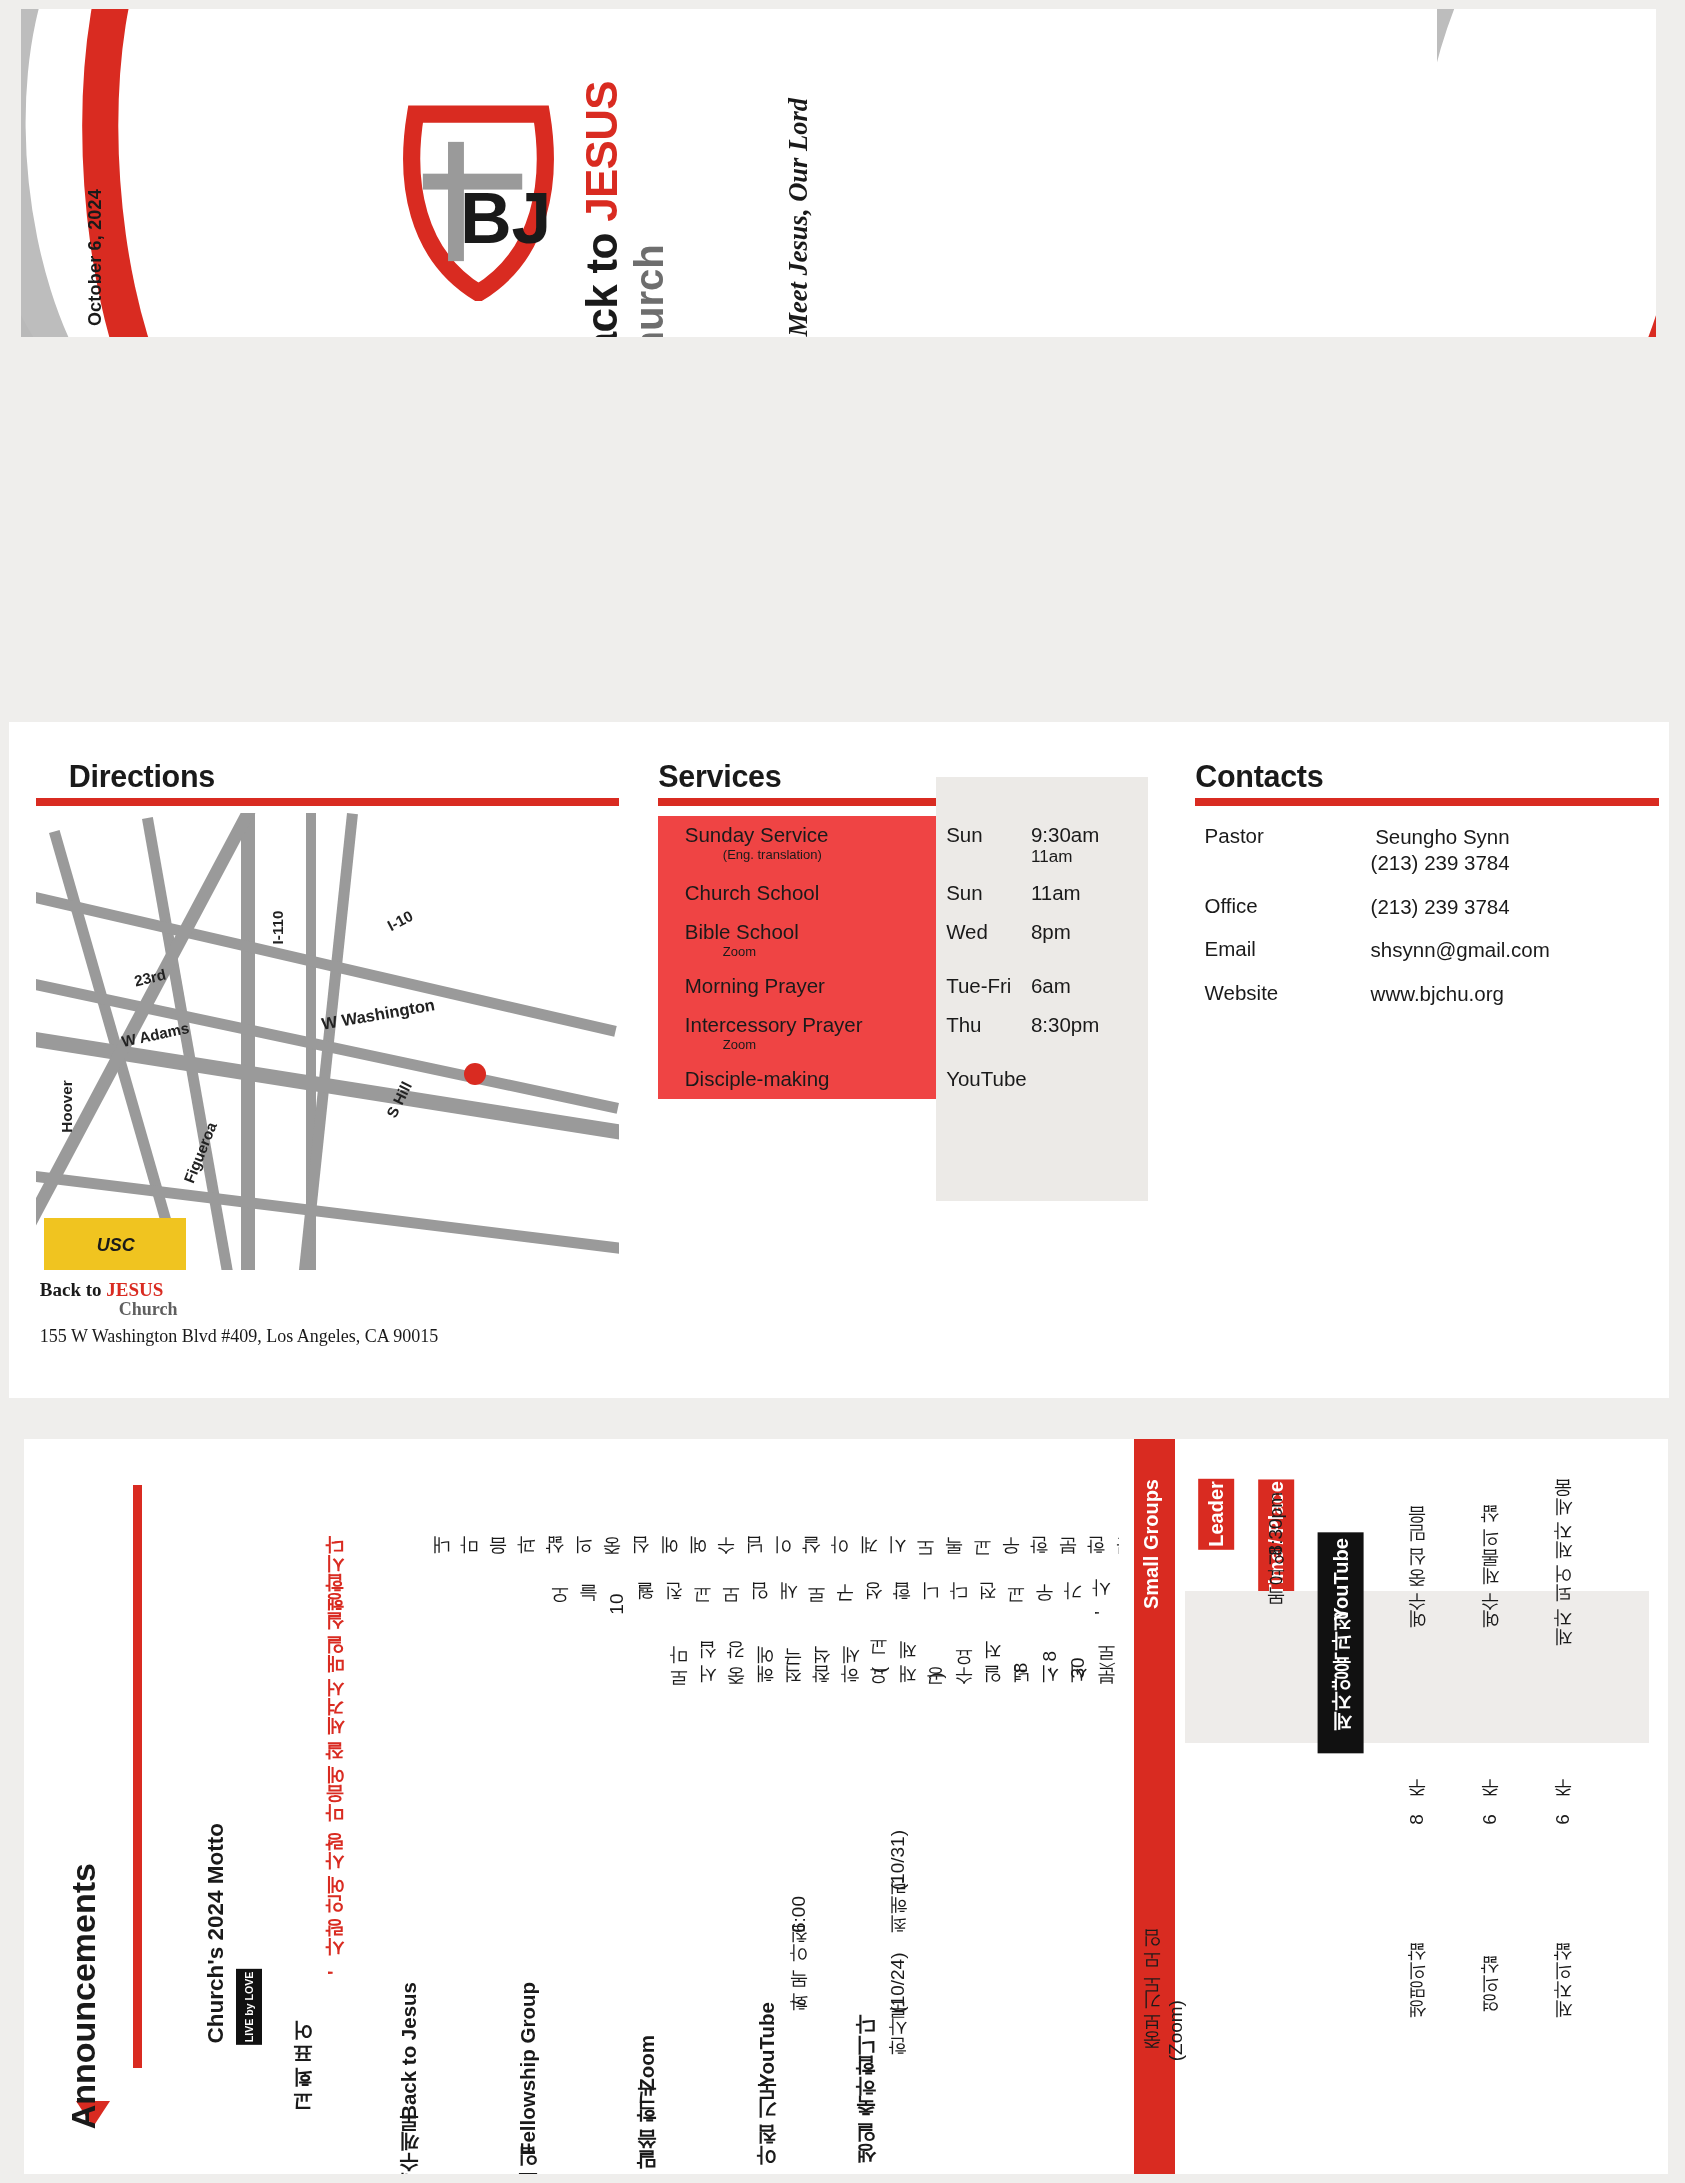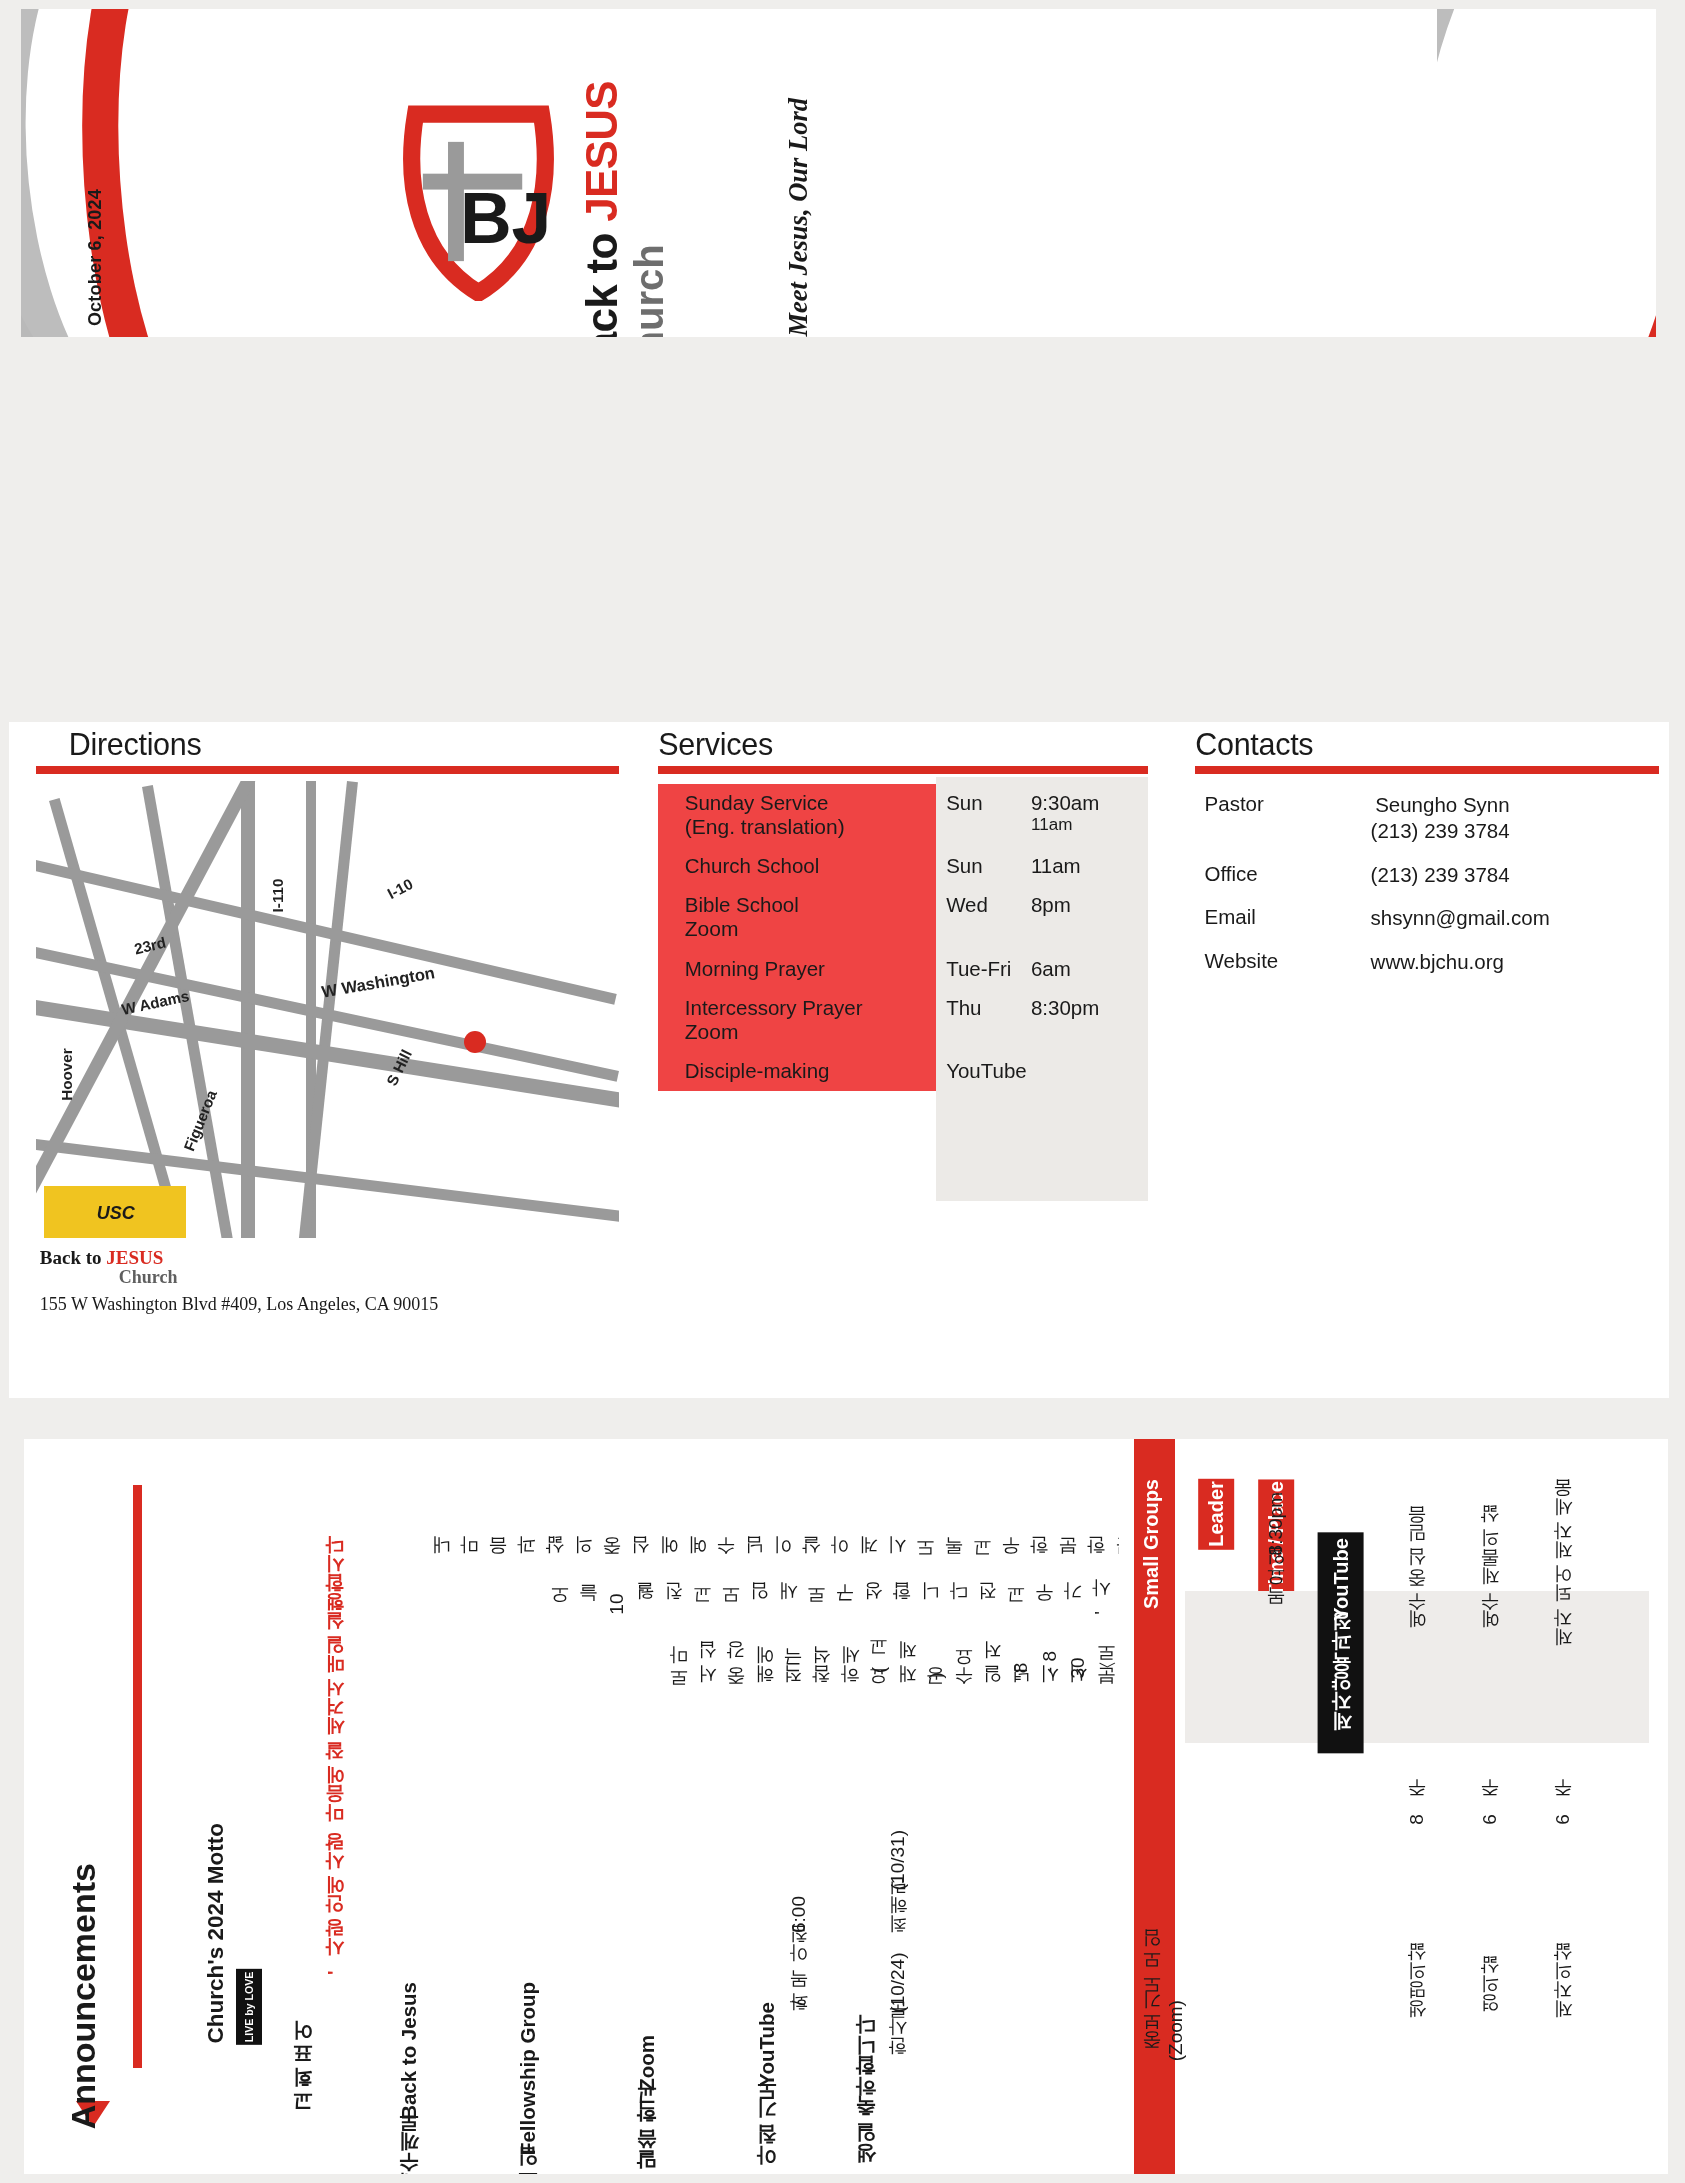--- a/index.html
+++ b/index.html
@@ -84,21 +84,21 @@
     font-family:"Liberation Serif", serif;
     font-style:italic;font-weight:bold;font-size:26.5px;
   }
 
   
   .mid{
     position:absolute;left:9.3px;top:722px;width:1660px;height:676px;
     background:#ffffff;
   }
   .col-title{
-    font-size:30.5px;font-weight:normal;letter-spacing:-0.3px;
+    font-size:30.5px;font-weight:bold;letter-spacing:-0.3px;margin-top:32px;
   }
   .rule{height:8px;background:#d92b21;margin-top:4px;}
 
   .dir{position:absolute;left:26.5px;top:5.3px;width:583px;}
   .dir .col-title{padding-left:33px;}
   .map{
     position:relative;width:583px;height:457px;margin-top:6.6px;overflow:hidden;
     background:#ffffff;
   }
   .road{position:absolute;background:#9a9a9a;}
@@ -111,21 +111,21 @@
   .dir-foot .lg1 .red{color:#d92b21;}
   .dir-foot .lg2{font-size:18px;font-weight:bold;color:#5f5f5f;margin-left:79px;margin-top:-2.6px;}
   .dir-foot .lgaddr{font-size:18px;margin-top:6.6px;}
 
   .srv{position:absolute;left:649px;top:5.3px;width:490px;}
   .srv-table{
     margin-top:9.3px;background:#ef4444;
   }
   .srv-row{display:flex;align-items:flex-start;padding:7.3px 0 7.3px 26.5px;font-size:20.5px;}
   .srv-row .nm{width:265px;line-height:1.18;}
-  .srv-row .nm small{display:block;font-size:21px;}
+  .srv-row .nm small{display:block;font-size:13px;margin-left:38px;}
   .srv-shade{position:absolute;left:278px;top:50px;width:212px;height:424px;background:#eceae7;z-index:0;}
   .srv-inner{position:relative;z-index:1;}
   .srv-row .dy{width:86px;}
   .srv-row .tm{width:119px;}
   .srv-row .tm small{display:block;}
 
   .cts{position:absolute;left:1186px;top:5.3px;width:464px;}
   .ct-row{display:flex;padding:8.6px 0 8.6px 9.3px;font-size:20.5px;}
   .ct-row .k{width:166px;}
   .ct-row .v{line-height:1.28;text-align:right;}

